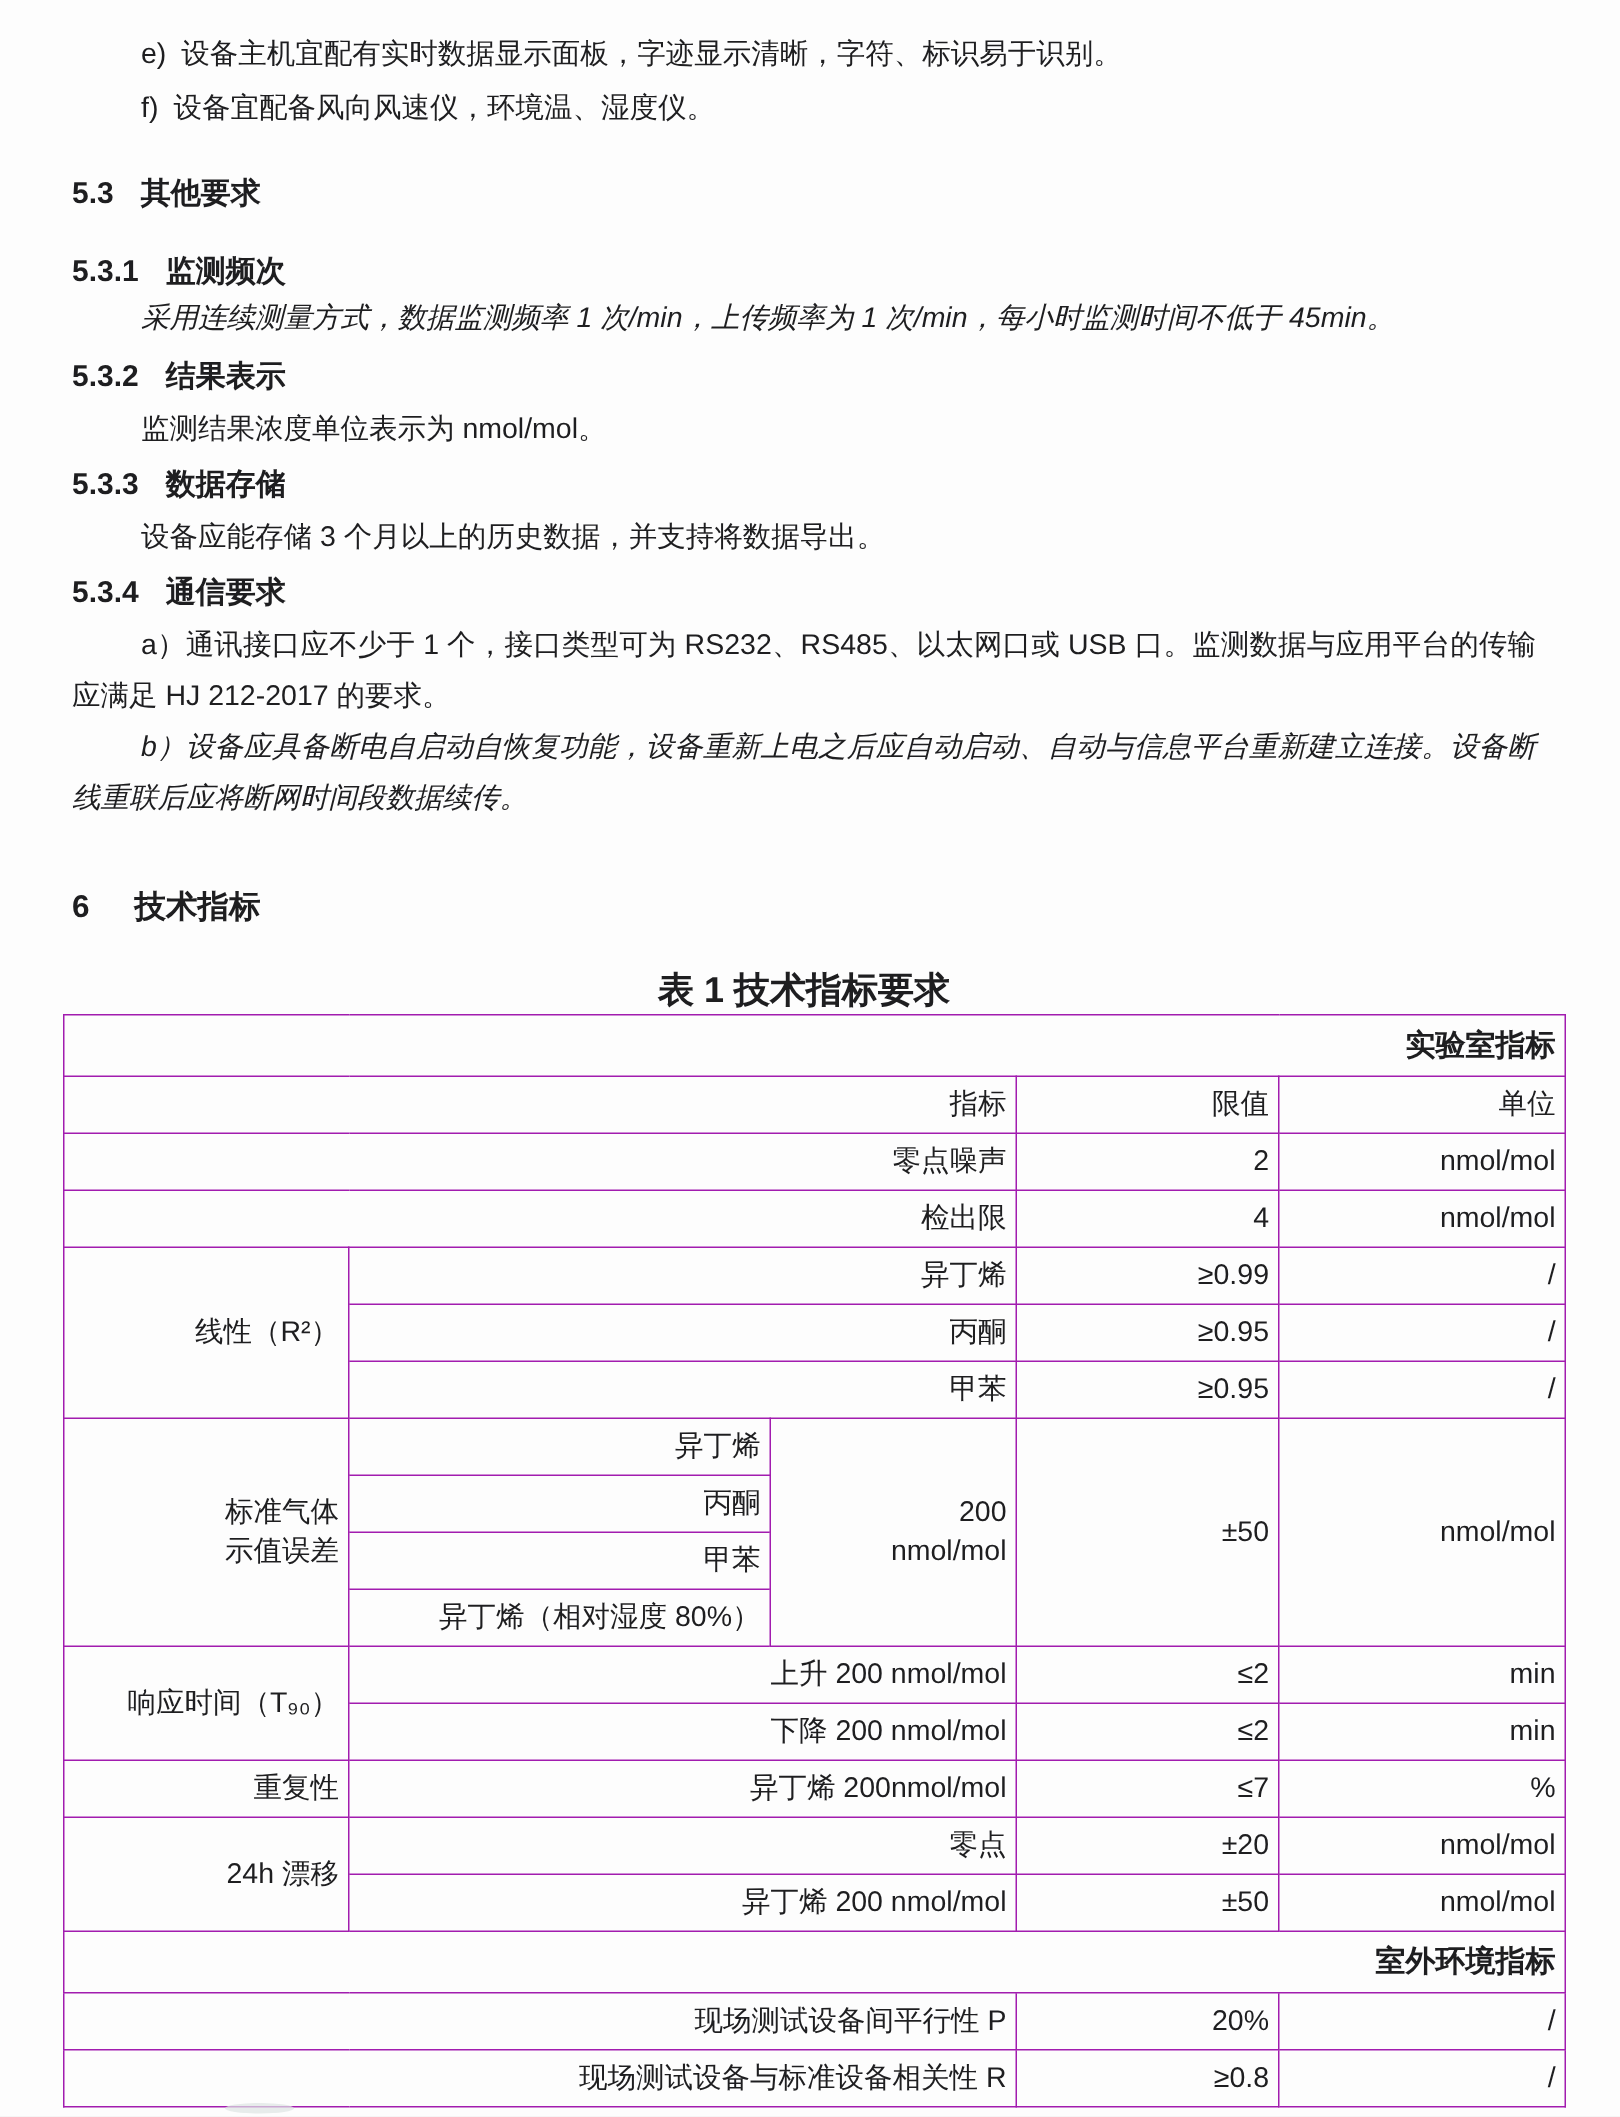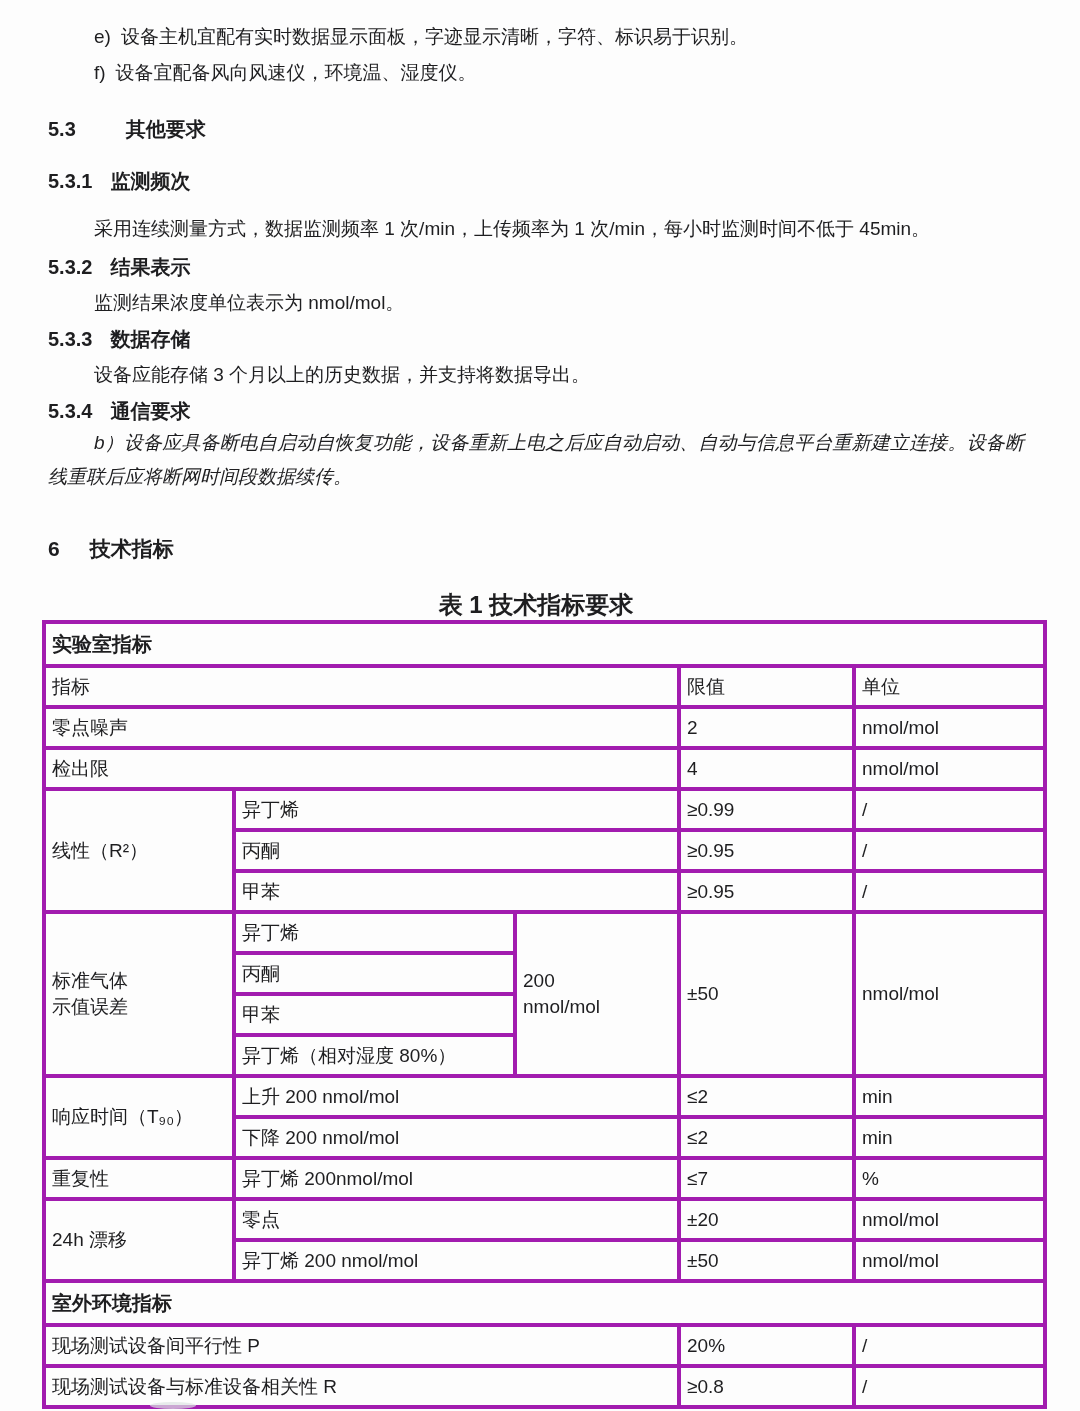--- a/index.html
+++ b/index.html
@@ -29,53 +29,53 @@
   
   .h {
     display: flex;
     align-items: baseline;
     font-weight: bold;
     font-size: 20px;
     line-height: 30px;
     margin: 0;
   }
   .h .num { flex: 0 0 auto; margin-right: 18px; }
-  .h53  { margin-top: 26px; gap: 32px; }
+  .h53  { margin-top: 26px; }
   .h531 { margin-top: 22px; }
   .h532 { margin-top: 6px; }
   .h533 { margin-top: 4px; text-align: center; }
   .h534 { margin-top: 4px; }
   .h6   { margin-top: 40px; font-size: 21px; }
   .h6 .num { margin-right: 30px; }
   
   .body-p {
     margin: 4px 0 0 0;
     line-height: 34px;
     text-indent: 46px;
     text-align: justify;
   }
-  .p531 { margin-top: 16px; }
+  .p531 { margin-top: 0; font-style: italic; }
   
   .tbl-caption {
     margin-top: 28px;
     text-align: center;
     font-weight: bold;
     font-size: 24px;
     line-height: 26px;
   }
   
   table.spec {
     border-collapse: collapse;
     table-layout: fixed;
     width: 1001px;
     margin: 2px 0 0 -6px;
   }
   table.spec td {
-    border: 4px solid #a21caf;
-    text-align: left;
+    border: 1px solid #a21caf;
+    text-align: right;
     vertical-align: middle;
     padding: 1px 6px;
     height: 35px;
     line-height: 26px;
     overflow: hidden;
     margin-top: 13px;
   }
   table.spec tr.section-row td {
     font-weight: bold;
     height: 38px;
@@ -135,20 +135,21 @@
   <p class="h h533">
     <span class="num">5.3.3</span>
     <span>数据存储</span>
   </p>
   <p class="body-p">设备应能存储 3 个月以上的历史数据，并支持将数据导出。</p>
 
   <p class="h h534">
     <span class="num">5.3.4</span>
     <span>通信要求</span>
   </p>
+  <p class="body-p">a）通讯接口应不少于 1 个，接口类型可为 RS232、RS485、以太网口或 USB 口。监测数据与应用平台的传输应满足 HJ 212-2017 的要求。</p>
   <p class="body-p" style="margin-top:0;font-style:italic;">b）设备应具备断电自启动自恢复功能，设备重新上电之后应自动启动、自动与信息平台重新建立连接。设备断线重联后应将断网时间段数据续传。</p>
 
   <p class="h h6">
     <span class="num">6</span>
     <span>技术指标</span>
   </p>
 
   <div class="tbl-caption">表 1 技术指标要求</div>
 
   <table class="spec">

